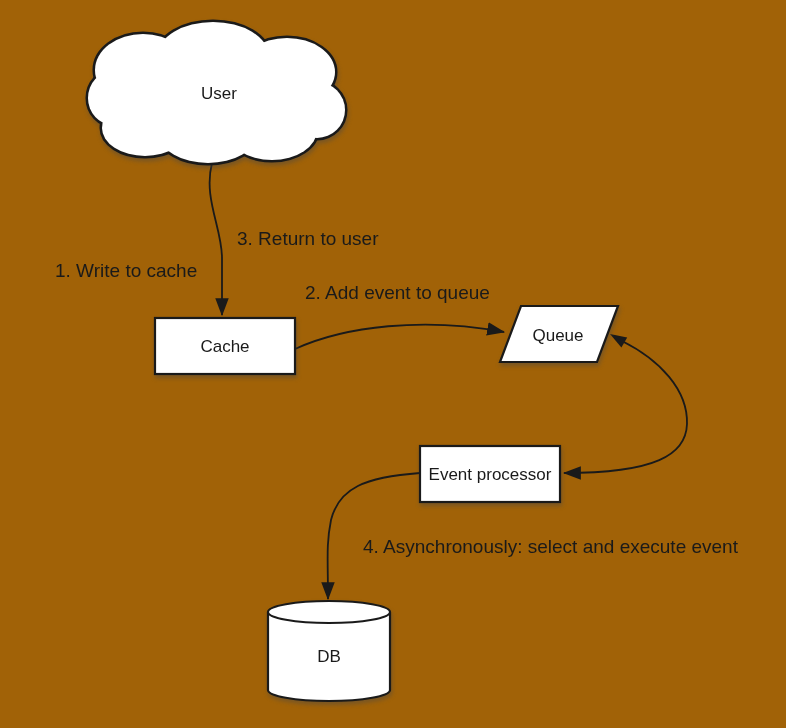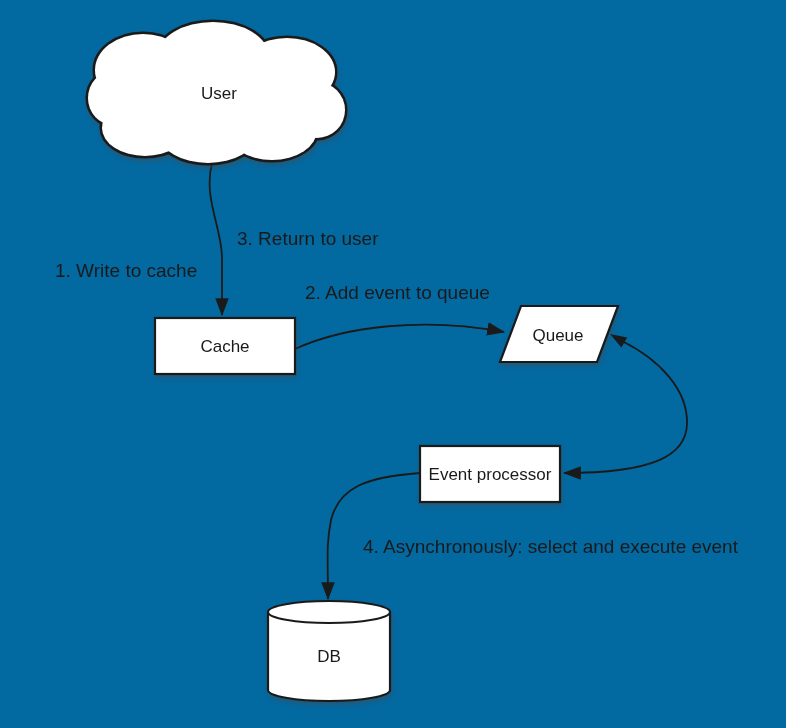--- a/index.html
+++ b/index.html
@@ -8,21 +8,21 @@
     background: #ffffff;
     width: 786px;
     height: 728px;
     overflow: hidden;
     font-family: "Liberation Sans", sans-serif;
   }
   .stage {
     position: relative;
     width: 786px;
     height: 728px;
-    background: #0369a1;
+    background: #a16207;
   }
   svg { display: block; }
   .shape-shadow { filter: drop-shadow(1px 3px 2px rgba(70,70,70,0.45)); }
   .node-label {
     font-family: "Liberation Sans", sans-serif;
     font-size: 17px;
     fill: #1a1a1a;
   }
   .edge-label {
     font-family: "Liberation Sans", sans-serif;

